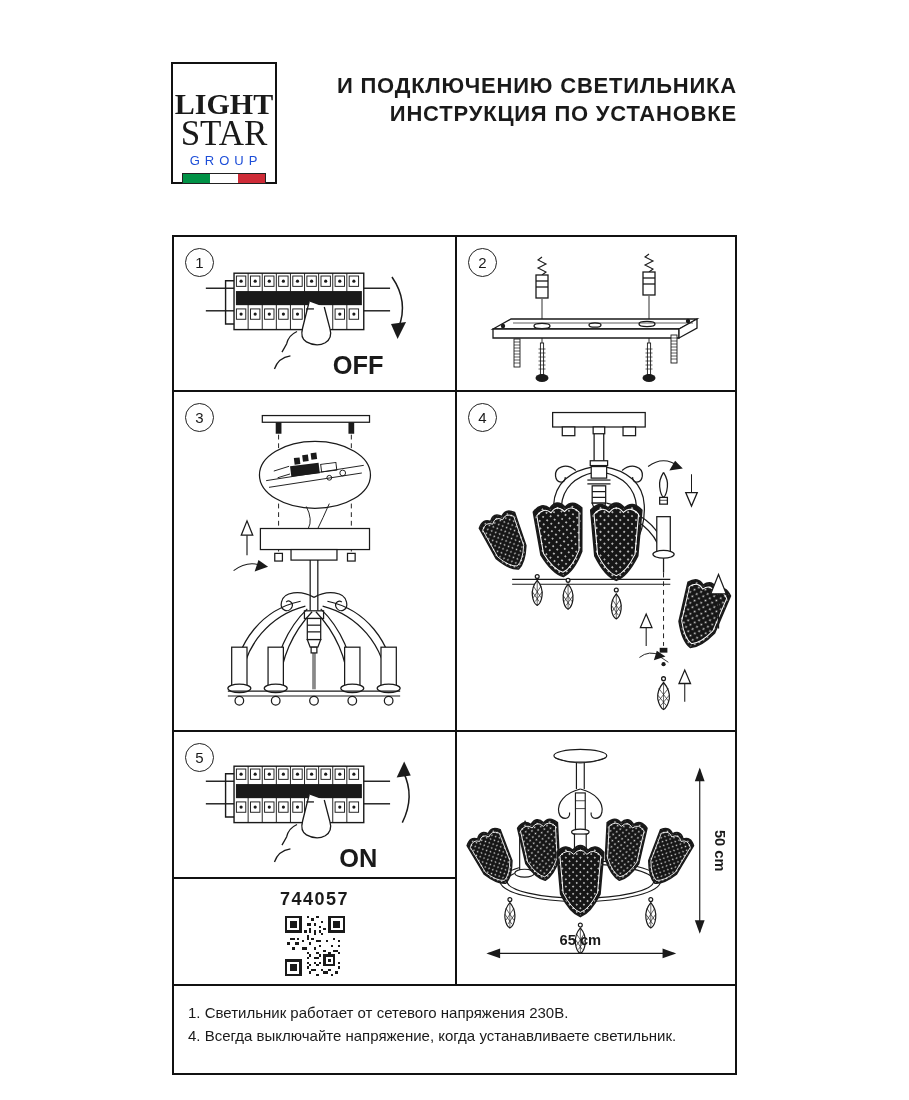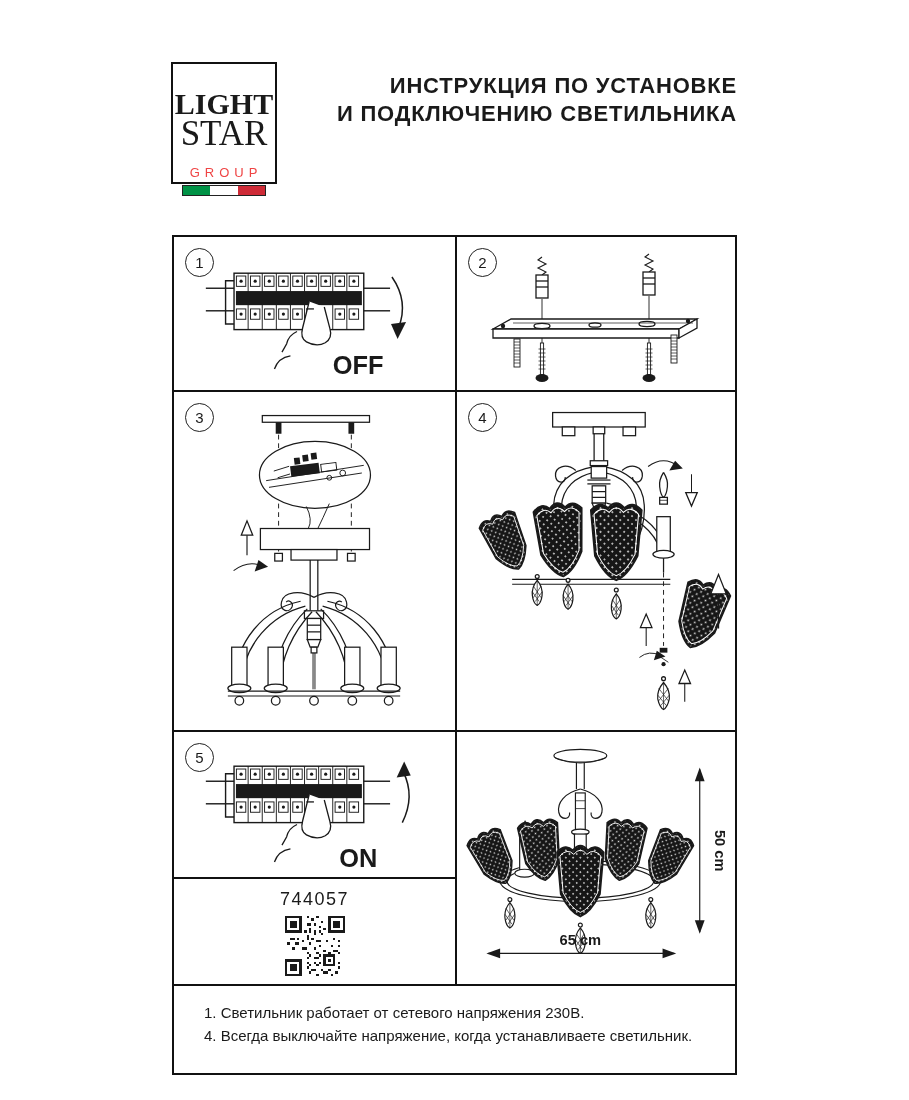--- a/index.html
+++ b/index.html
@@ -4,21 +4,21 @@
 <style>
   html,body { margin:0; padding:0; background:#ffffff; }
   .page { position:relative; width:909px; height:1100px; background:#fff;
           font-family:"Liberation Sans", sans-serif; color:#1a1a1a; overflow:hidden; }
 
   
   .logo-box { position:absolute; left:171px; top:62px; width:106px; height:122px;
               border:2px solid #111; box-sizing:border-box; text-align:center; background:#fff; }
   .logo-light { font-family:"Liberation Serif", serif; font-weight:bold; font-size:30px; line-height:29px; margin-top:25px; }
   .logo-star  { font-family:"Liberation Serif", serif; font-weight:normal; font-size:35px; line-height:32px; }
-  .logo-group { font-size:13px; letter-spacing:5px; margin-top:15px; margin-left:4px; color:#ef4444; }
+  .logo-group { font-size:13px; letter-spacing:5px; margin-top:3px; margin-left:4px; color:#1d4ed8; }
   .logo-flag  { width:82px; height:9px; margin:5px auto 0; border:1px solid #222; display:flex; }
   .flag-g { flex:1; background:#009246; } .flag-w { flex:1; background:#fff; } .flag-r { flex:1; background:#CE2B37; }
 
   .title-block { position:absolute; right:172px; top:46px; text-align:right; font-weight:bold; }
   .title-line  { font-size:20px; line-height:31px; letter-spacing:0.4px; }
   .instr-block { margin-top:26px; font-size:22px; line-height:28px; letter-spacing:0.8px; }
 
   
   .grid { position:absolute; left:172px; top:235px; width:565px; height:840px;
           border:2px solid #111; box-sizing:border-box; background:#fff; }
@@ -30,35 +30,35 @@
   .gl.h4 { left:0; top:747px; width:561px; height:2px; }
 
   .cell { position:absolute; }
   .c1 { left:0; top:0; width:281px; height:153px; }
   .c2 { left:283px; top:0; width:278px; height:153px; }
   .c3 { left:0; top:155px; width:281px; height:338px; }
   .c4 { left:283px; top:155px; width:278px; height:338px; }
   .c5 { left:0; top:495px; width:281px; height:145px; }
   .cqr { left:0; top:642px; width:281px; height:105px; text-align:center; }
   .cfin { left:283px; top:495px; width:278px; height:252px; }
-  .cnotes { left:16px; top:749px; width:602px; height:87px; box-sizing:border-box; padding:15px 3px 0 14px; }
+  .cnotes { left:0; top:749px; width:602px; height:87px; box-sizing:border-box; padding:15px 3px 0 14px; }
 
   .badge { position:absolute; left:11px; top:11px; width:27px; height:27px; border:1.5px solid #222;
            border-radius:50%; display:flex; align-items:center; justify-content:center;
            font-size:15px; background:#fff; z-index:2; }
 
   .fig { position:absolute; }
   .fig.f1 { left:26px; top:8px;  width:226px; height:141px; }
   .fig.f2 { left:8px;  top:2px;  width:264px; height:150px; }
   .fig.f3 { left:6px;  top:6px;  width:268px; height:328px; }
   .fig.f4 { left:5px;  top:6px;  width:270px; height:328px; }
   .fig.f5 { left:26px; top:6px;  width:226px; height:141px; }
   .fig.f6 { left:2px;  top:4px;  width:274px; height:245px; }
 
-  .qr-article { font-size:18px; font-weight:normal; letter-spacing:1.5px; margin-top:10px; }
+  .qr-article { font-size:18px; font-weight:bold; letter-spacing:1.5px; margin-top:10px; }
   .qr-svg { margin-top:6px; }
 
   .note-line { font-size:15px; line-height:23px; }
 </style>
 </head>
 <body>
 
 <div class="page">
 
   <div class="logo-box">
@@ -67,22 +67,22 @@
     <div class="logo-group">GROUP</div>
     <div class="logo-flag">
       <div class="flag-g"></div>
       <div class="flag-w"></div>
       <div class="flag-r"></div>
     </div>
   </div>
 
   <div class="title-block">
     <div class="instr-block">
+      <div>И ПОДКЛЮЧЕНИЮ СВЕТИЛЬНИКА</div>
       <div>ИНСТРУКЦИЯ ПО УСТАНОВКЕ</div>
-      <div>И ПОДКЛЮЧЕНИЮ СВЕТИЛЬНИКА</div>
     </div>
   </div>
 
   <div class="grid">
     <div class="gl v1"></div>
     <div class="gl h1"></div>
     <div class="gl h2"></div>
     <div class="gl h3"></div>
     <div class="gl h4"></div>
 

